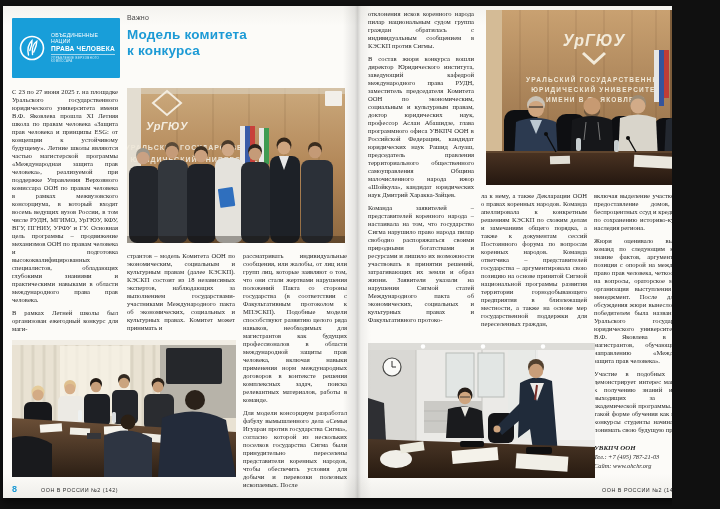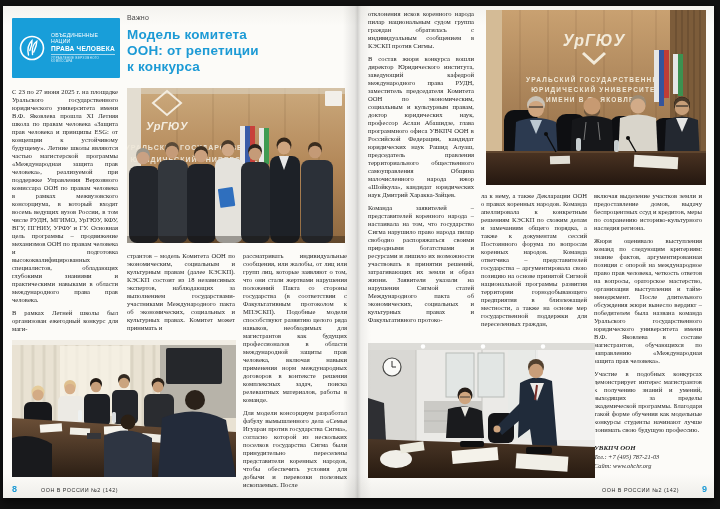--- a/index.html
+++ b/index.html
@@ -1,17 +1,17 @@
 <!DOCTYPE html>
 <html lang="ru"><head>
 <meta charset="utf-8">
 <style>
   html,body{margin:0;padding:0;background:#101010;}
-  .stage{position:relative;width:720px;height:509px;background:#121212;overflow:hidden;
-         font-family:"Liberation Serif", serif;}
+  .stage{position:relative;width:648px;height:509px;background:#121212;overflow:hidden;
+         font-family:"Liberation Serif", serif;padding-left:24px;}
   .sheet{position:absolute;left:3px;top:6px;width:711px;height:492px;
          background:linear-gradient(180deg,#f4f3ef 0%,#fcfbf8 4%,#fcfbf8 95%,#efeeea 100%);
          box-shadow:0 3px 10px rgba(0,0,0,.7);}
   .gutter{position:absolute;left:340px;top:0;width:28px;height:100%;pointer-events:none;
          background:linear-gradient(90deg,rgba(0,0,0,0) 0%,rgba(0,0,0,.09) 42%,rgba(0,0,0,.17) 52%,rgba(0,0,0,.05) 64%,rgba(0,0,0,0) 100%);}
   .abs{position:absolute;}
   
   .logo-box{left:9px;top:12px;width:108px;height:60px;background:#189ed9;border-radius:1px;
             display:flex;align-items:center;padding:0 5px;box-sizing:border-box;
             font-family:"Liberation Sans", sans-serif;color:#fff;}
@@ -70,21 +70,20 @@
         <div class="lt1">ОБЪЕДИНЕННЫЕ НАЦИИ</div>
         <div class="lt2">ПРАВА ЧЕЛОВЕКА</div>
         <div class="lt3">УПРАВЛЕНИЕ ВЕРХОВНОГО КОМИССАРА</div>
       </div>
     </div>
 
     <div class="abs kicker">Важно</div>
 
     <div class="abs title">
       <div>Модель комитета</div>
-      <div>ООН: от репетиции</div>
       <div>к конкурса</div>
     </div>
 
     <svg class="ph ph-a" width="218" height="155" viewBox="0 0 218 155">
       <defs>
         <linearGradient id="woodA" x1="0" y1="0" x2="0" y2="1">
           <stop offset="0" stop-color="#cba97c"></stop>
             <stop offset=".55" stop-color="#b08455"></stop>
             <stop offset="1" stop-color="#8d6840"></stop>
         </linearGradient>

